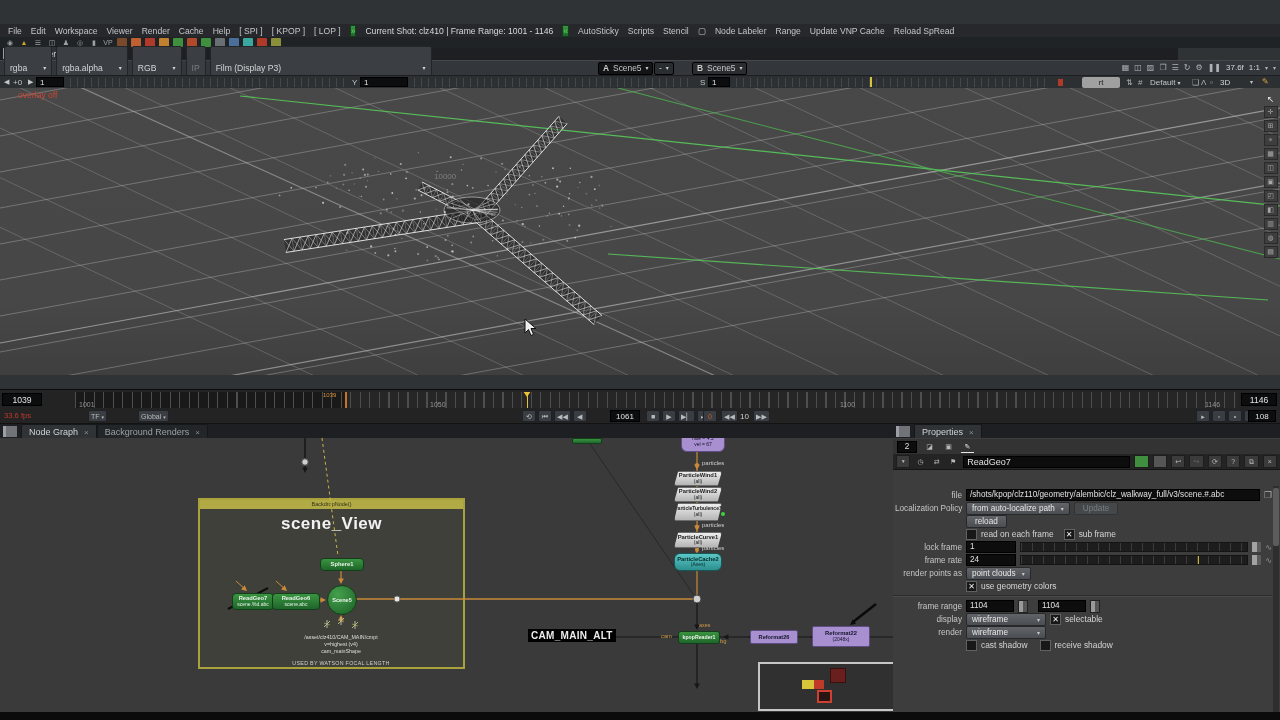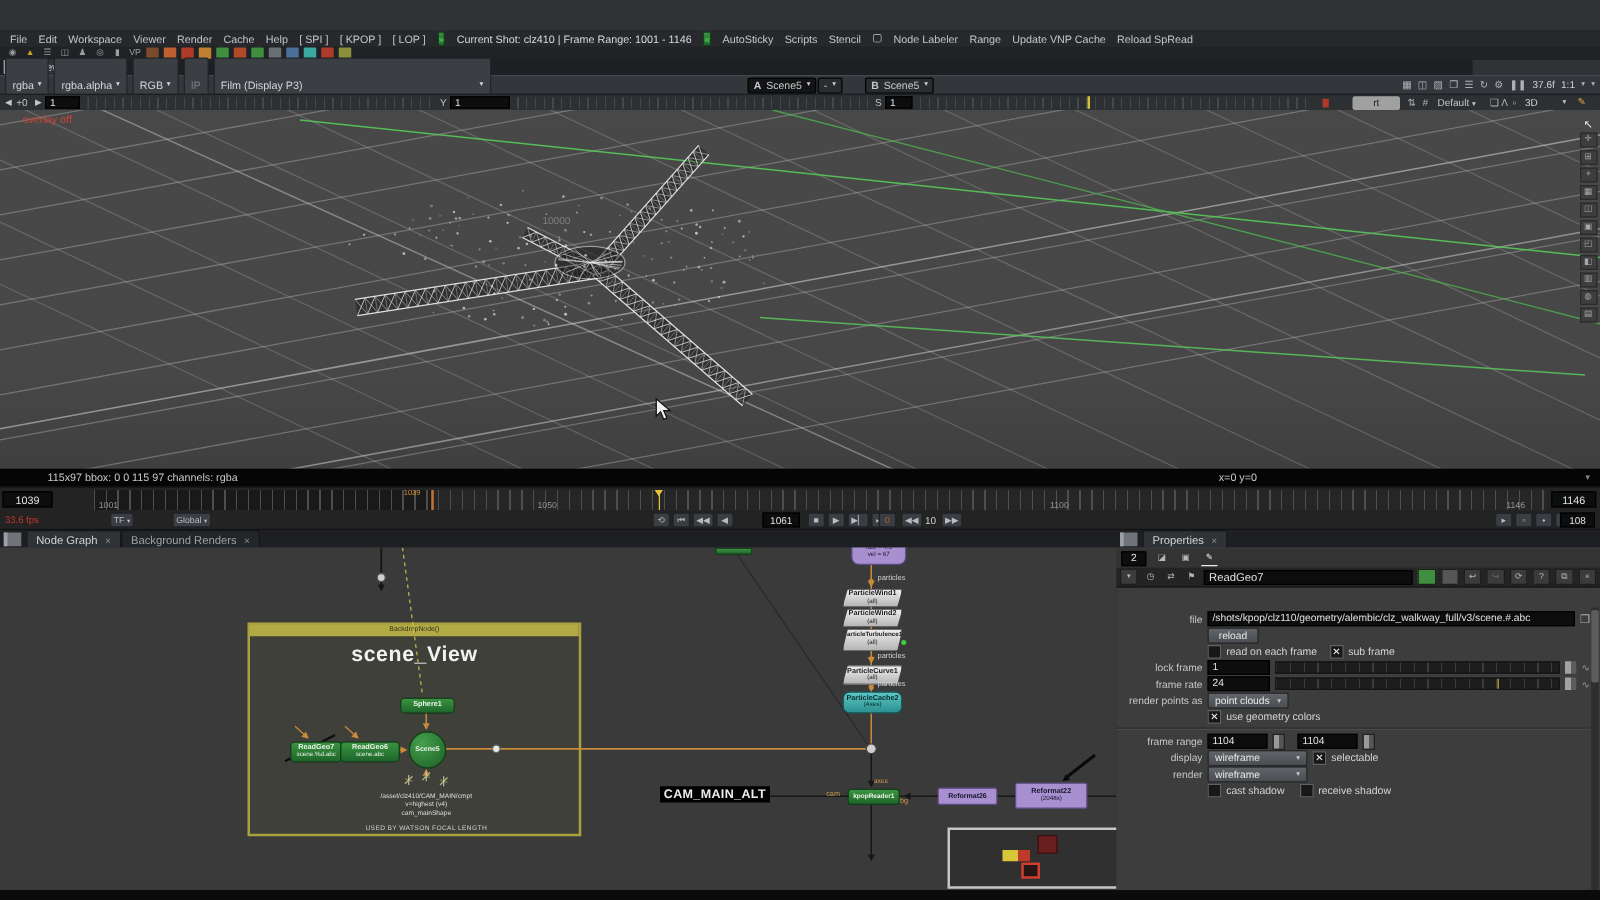--- a/index.html
+++ b/index.html
@@ -15,21 +15,21 @@
   .iconbar{left:0;top:37px;width:1280px;height:11px;background:#202326;display:flex;align-items:center;gap:4px;padding-left:5px;box-sizing:border-box}
   .tbi{width:10px;height:9px;font-size:7px;line-height:9px;text-align:center;display:inline-block;border-radius:1px;overflow:hidden}
   
   .tabrow{display:flex;align-items:flex-end;background:#1d1f22;box-sizing:border-box}
   .paneicon{width:11px;height:11px;background:#707478;border-left:3px solid #9aa0a5;margin:0 4px 1px 3px}
   .tab{background:#2f3336;color:#cfd3d6;font-size:9px;padding:2px 7px 1px 7px;border:1px solid #15171a;border-bottom:none;display:flex;gap:6px;align-items:center;border-radius:2px 2px 0 0}
   .tab.inactive{background:#232629;color:#9aa0a5}
   .tab .x{color:#8a8e92;font-size:8px}
   
   .vctrl{left:0;top:60px;width:1280px;height:15px;background:#33373b;border-top:1px solid #44484c;display:flex;align-items:center;gap:4px;padding-left:4px;box-sizing:border-box}
-  .vfield{background:#3b3f43;border:1px solid #222629;border-radius:2px;height:11px;line-height:11px;font-size:8.6px;color:#d2d5d8;padding:16px 5px;display:flex;gap:3px;align-items:center;white-space:nowrap}
+  .vfield{background:#3b3f43;border:1px solid #222629;border-radius:2px;height:11px;line-height:11px;font-size:8.6px;color:#d2d5d8;padding:16px 5px;display:flex;gap:16px;align-items:center;white-space:nowrap}
   .vfield .dim{color:#7a7e82}
   .chip{background:#121416;border:1px solid #000;border-radius:2px;height:11px;line-height:11px;font-size:8.4px;padding:0 4px;display:flex;gap:4px;align-items:center;white-space:nowrap}
   .vicons{position:absolute;right:4px;top:2px;display:flex;gap:5px;align-items:center;color:#aeb2b6;font-size:8px}
   
   .vslider{left:0;top:75px;width:1280px;height:13px;background:#2d3033;border-top:1px solid #1c1e21;box-sizing:border-box;font-size:8px;color:#c2c6ca}
   .ruler{position:absolute;top:2px;height:9px;background-image:repeating-linear-gradient(90deg,#44484c 0 1px,transparent 1px 7px),repeating-linear-gradient(90deg,#5c6064 0 1px,transparent 1px 70px)}
   .bfield{position:absolute;top:1px;height:10px;line-height:10px;background:#0c0d0e;border:1px solid #000;color:#e2e2e2;font-size:8px;padding:0 3px;box-sizing:border-box}
   
   .viewport{left:0;top:88px;width:1280px;height:287px;background:linear-gradient(#484848,#474747 75%,#3f3f3f);overflow:hidden}
   .overlaytext{position:absolute;left:18px;top:2px;color:#cc4433;font-size:8.6px}
@@ -688,25 +688,20 @@
         <span class="sti">◧</span>
         <span class="sti">▥</span>
         <span class="sti">◍</span>
         <span class="sti">▤</span>
       </div>
     <svg class="abs" style="left:524px;top:230px" width="14" height="20">
       <path d="M1,1 L1,15 L4.5,11.5 L7,17.5 L9.5,16.3 L7,10.5 L12,10.5 Z" fill="#f0f0f0" stroke="#111" stroke-width="1"></path>
     </svg>
   </div>
 
-  <div class="abs vinfo">
-    <span style="margin-left:38px">115x97  bbox: 0 0 115 97  channels: rgba</span>
-    <span style="position:absolute;left:975px">x=0 y=0</span>
-    <span style="position:absolute;right:8px;color:#8a8a8a;font-size:7px">▾</span>
-  </div>
 
   <div class="abs timeline">
     <span class="bfield" style="left:2px;top:3px;width:40px;height:13px;line-height:13px;font-size:8.6px;text-align:center">1039</span>
     <div class="tl-ruler">
       <div class="played"></div>
       <div class="tl-ticks"></div>
       <span class="tl-lab" style="left:4px">1001</span>
       <span class="tl-lab" style="left:355px">1050</span>
       <span class="tl-lab" style="left:765px">1100</span>
       <span class="tl-lab" style="left:1130px">1146</span>
@@ -918,20 +913,28 @@
         <span class="hicon">⧉</span>
         <span class="hicon">×</span>
       </div>
       <div class="pcontent">
         <div class="prow">
           <span class="plabel">file</span>
           <span class="bf" style="flex:1">/shots/kpop/clz110/geometry/alembic/clz_walkway_full/v3/scene.#.abc</span>
           <span style="color:#b0b0b0;font-size:9px">❐</span>
         </div>
         <div class="prow">
+          <span class="plabel">Localization Policy</span>
+          <span class="dd">
+              <span>from auto-localize path</span>
+              <span class="ar">▾</span>
+            </span>
+          <span class="btn dim">Update</span>
+        </div>
+        <div class="prow">
           <span class="plabel"></span>
           <span class="btn">reload</span>
         </div>
         <div class="prow">
           <span class="plabel"></span>
           <span class="cb"></span>
           <span class="cblab">read on each frame</span>
           <span class="cb" style="margin-left:6px">✕</span>
           <span class="cblab">sub frame</span>
         </div>

